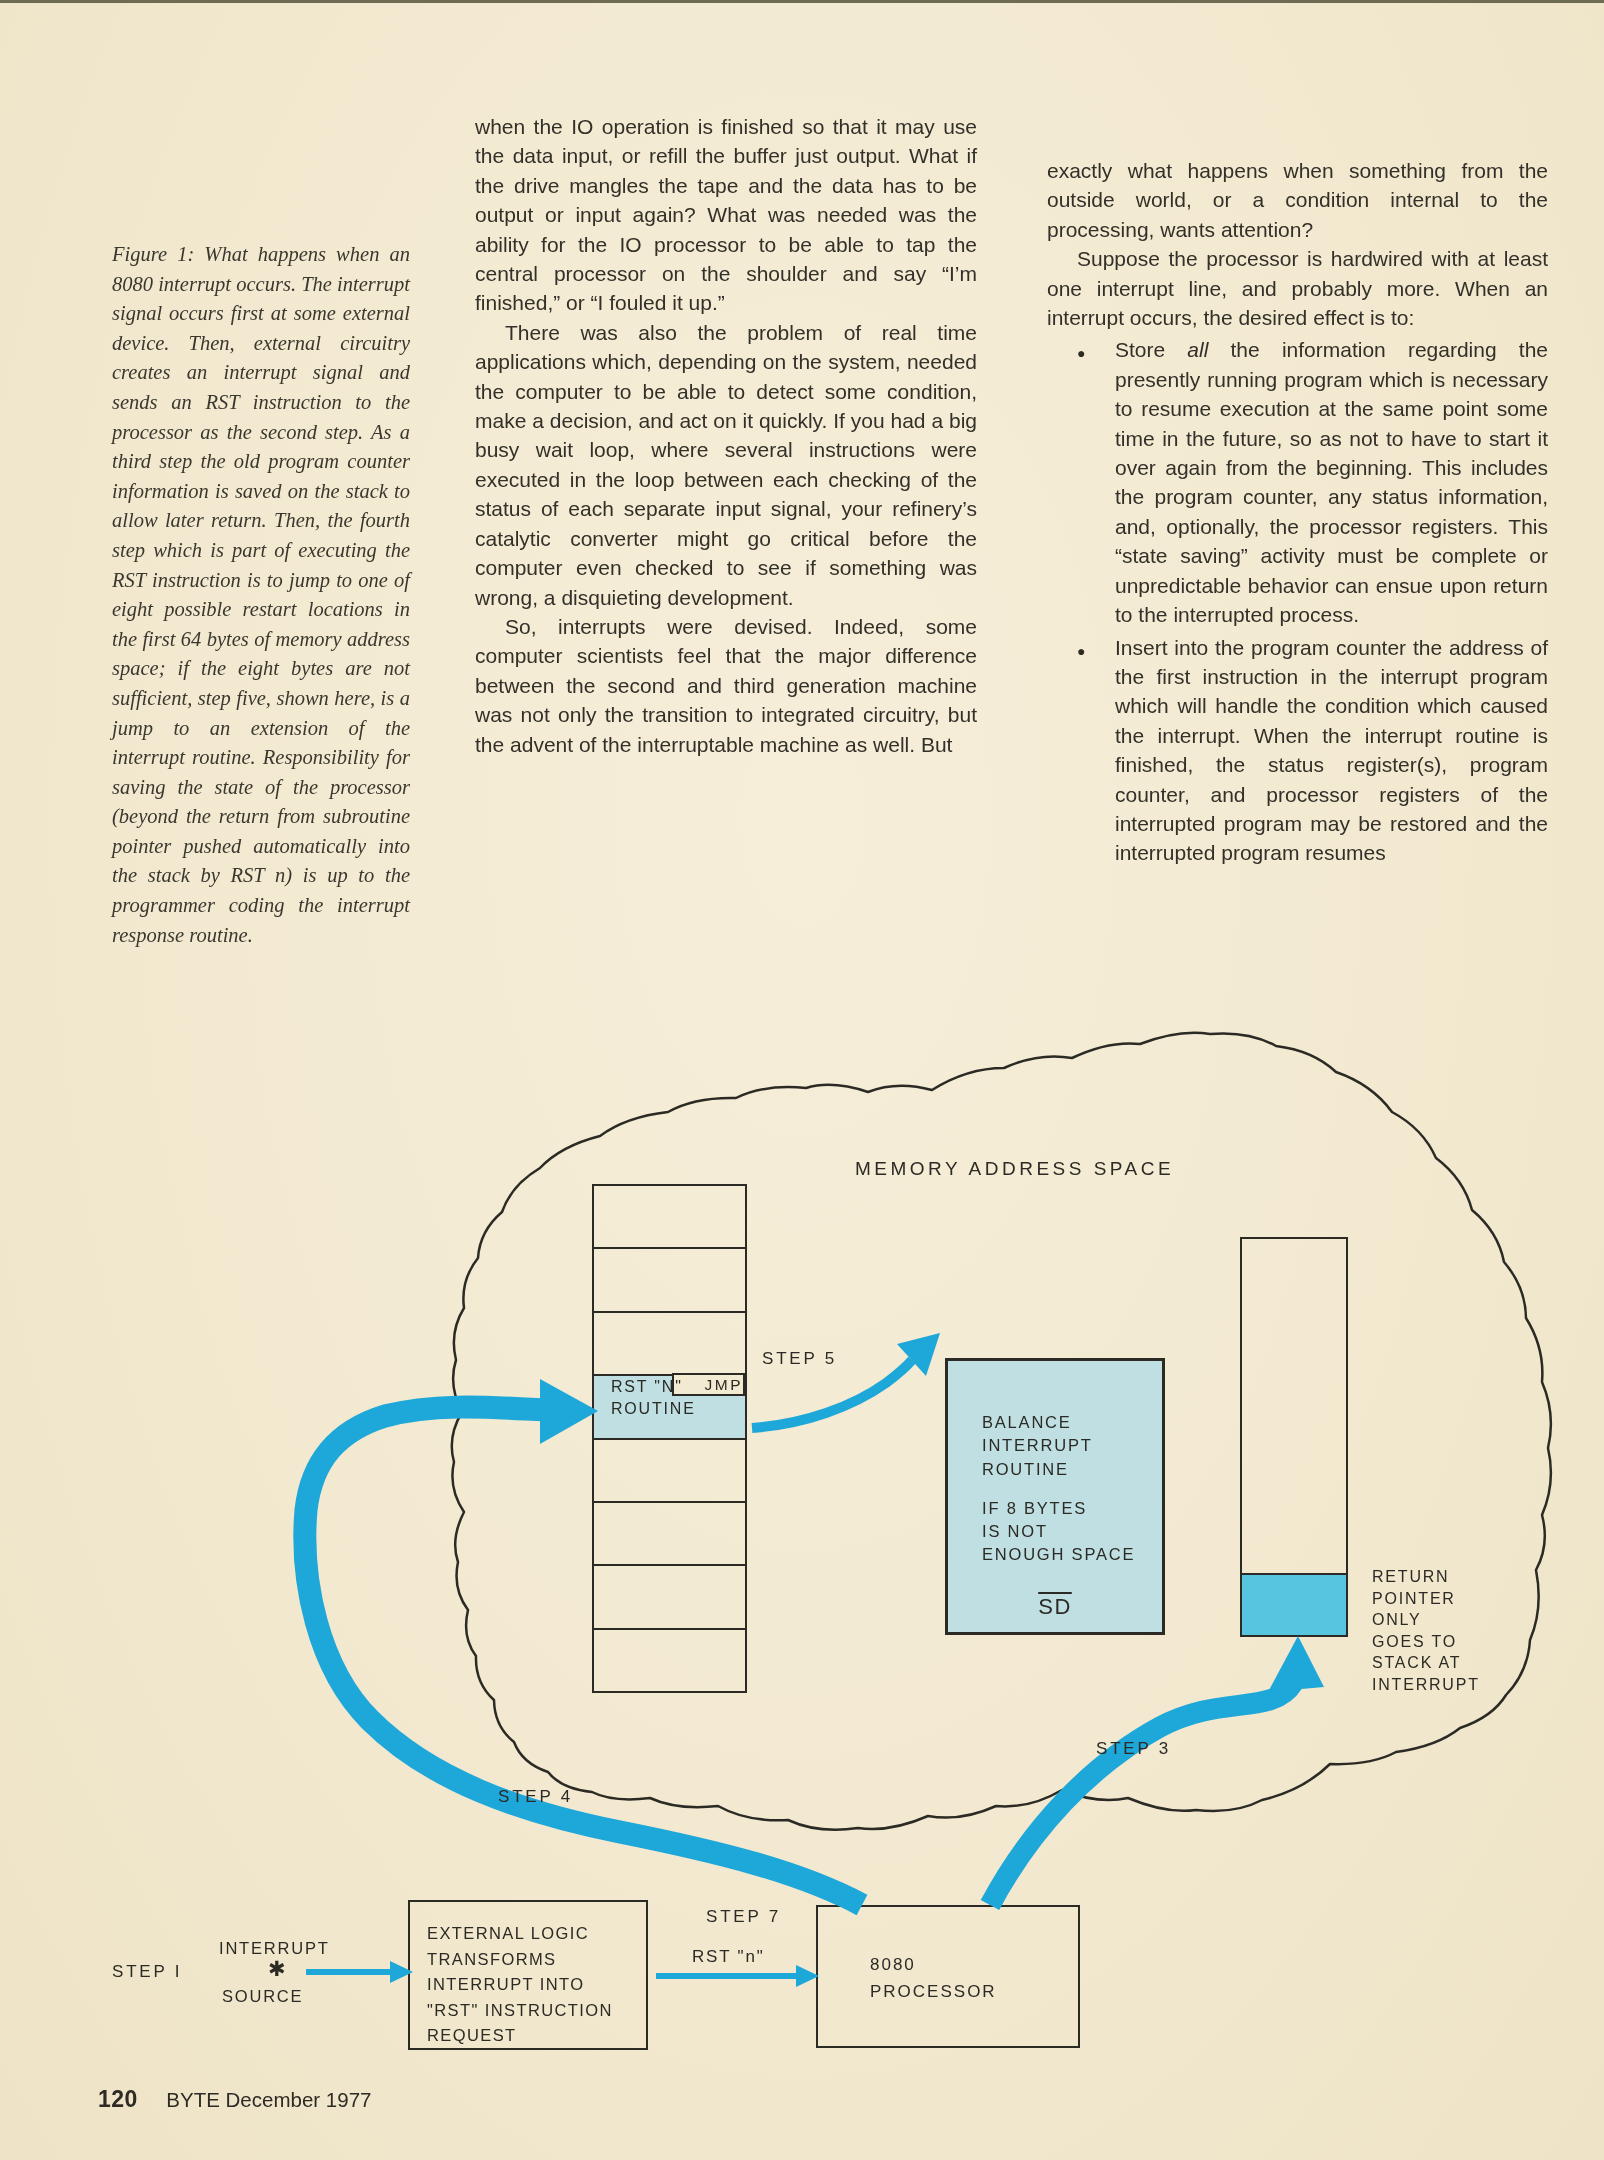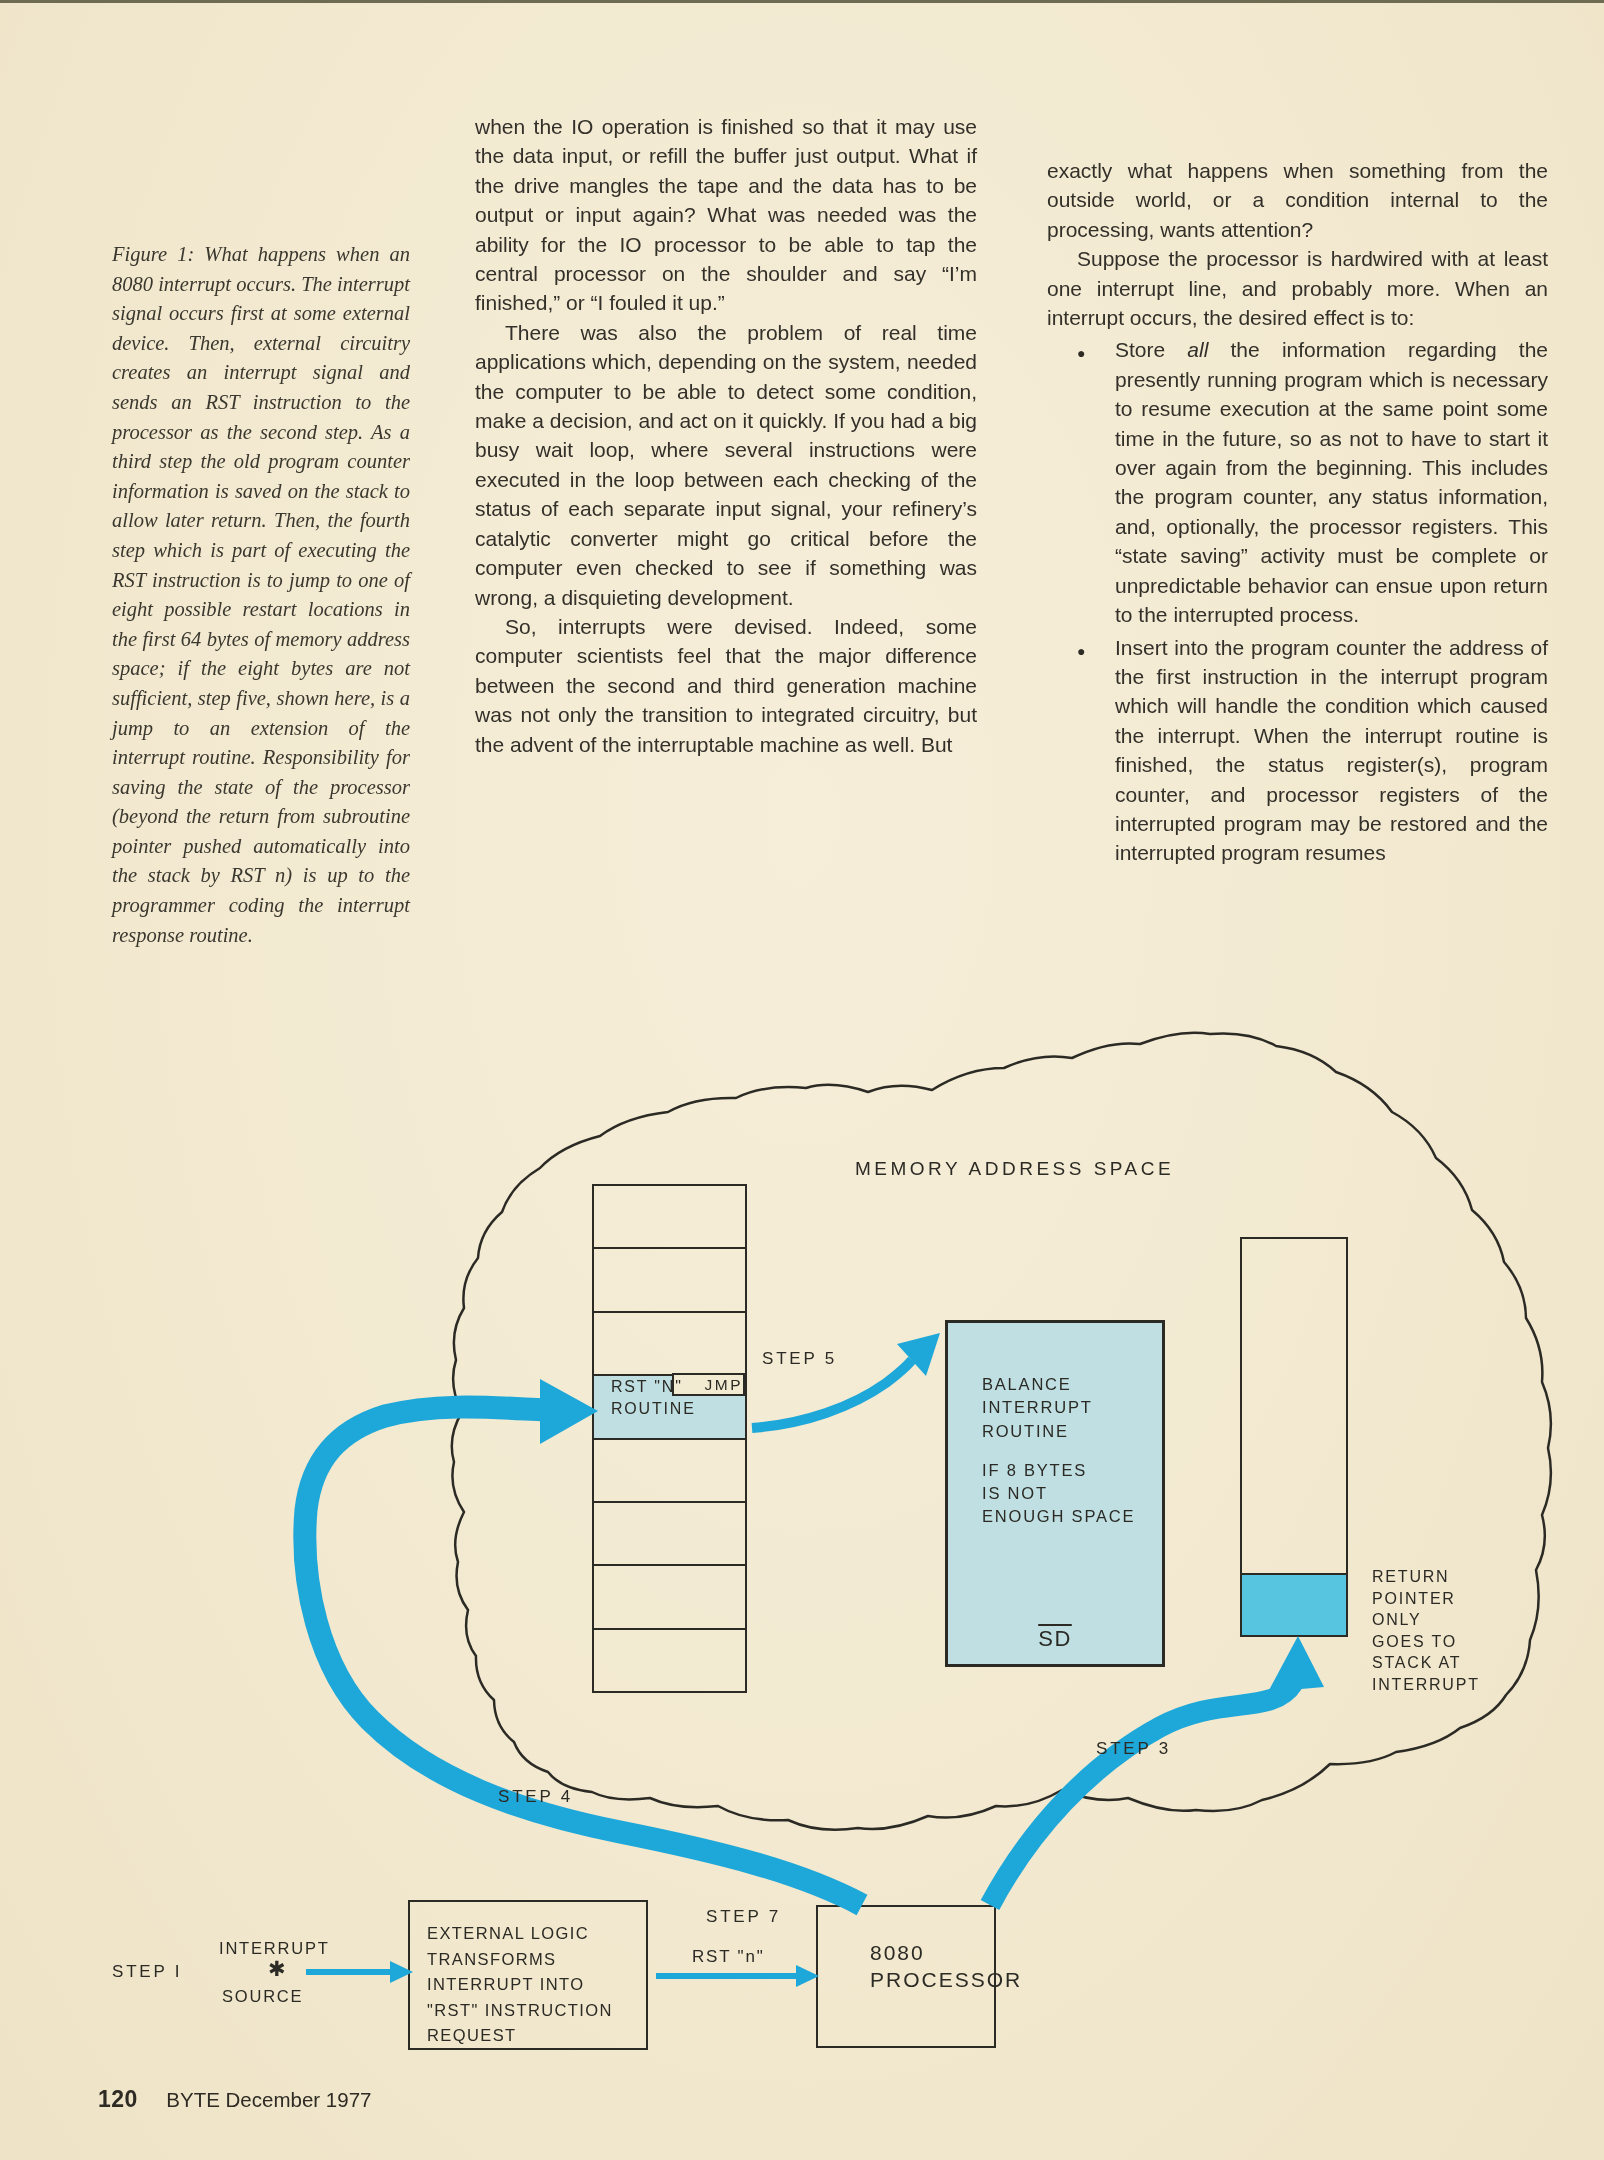--- a/index.html
+++ b/index.html
@@ -34,21 +34,21 @@
   .memcol .cell{flex:1; border-bottom:2px solid #2b2a24;}
   .memcol .cell:last-child{border-bottom:none;}
   .memcol .cell.hl{background:#bfdfe2;}
   .jmpbox{
     position:absolute; left:672px; top:1373px; width:73px; height:23px; z-index:3;
     border:2px solid #2b2a24; background:#f3ead2; box-sizing:border-box;
     font-size:15.5px; letter-spacing:2.5px; color:#2b2a24;
     display:flex; align-items:center; justify-content:flex-end;
   }
   .balbox{
-    position:absolute; left:945px; top:1320px; width:220px; height:347px; z-index:2;
+    position:absolute; left:945px; top:1358px; width:220px; height:277px; z-index:2;
     border:3px solid #2b2a24; background:#bfdfe2; box-sizing:border-box;
   }
   .balbox .group{margin:0 0 0 34px; font-size:16.5px; letter-spacing:1.8px; line-height:23.3px; color:#2b2a24;}
   .balbox .g1{margin-top:50px;}
   .balbox .g2{margin-top:16px;}
   .balbox .sd{
     position:absolute; bottom:12px; left:0; width:100%; text-align:center;
     font-size:22px; letter-spacing:1.5px; color:#2b2a24; text-decoration:overline;
   }
   .stackbox{
@@ -58,23 +58,23 @@
   .stackbox .ret{
     position:absolute; left:0; bottom:0; width:100%; height:62px;
     background:#58c5e0; border-top:2.5px solid #2b2a24; box-sizing:border-box;
   }
   .extbox{
     position:absolute; left:408px; top:1900px; width:240px; height:150px; z-index:2;
     border:2.5px solid #2b2a24; box-sizing:border-box; background:transparent;
     padding:19px 0 0 17px; font-size:16.5px; letter-spacing:1.4px; line-height:25.5px; color:#2b2a24;
   }
   .procbox{
-    position:absolute; left:816px; top:1905px; width:180px; height:143px; z-index:2;
+    position:absolute; left:816px; top:1905px; width:264px; height:143px; z-index:2;
     border:2.5px solid #2b2a24; box-sizing:border-box;
-    padding:32px 0 0 52px; font-size:21px; letter-spacing:2px; line-height:27px; color:#2b2a24;
+    padding:44px 0 0 52px; font-size:17px; letter-spacing:2px; line-height:27px; color:#2b2a24;
   }
   .dlabel{
     position:absolute; z-index:6; font-size:16.5px; letter-spacing:1.8px;
     line-height:21.5px; color:#2b2a24; white-space:nowrap;
   }
   .steplabel{font-size:17px; letter-spacing:2.8px;}
   .memlabel{font-size:19px; letter-spacing:3.5px;}
   .ast{font-size:21px; letter-spacing:0;}
   .footer{position:absolute; left:98px; top:2086px; z-index:2; color:#2e2b25;}
   .footer b{font-size:23px; letter-spacing:0.5px;}

